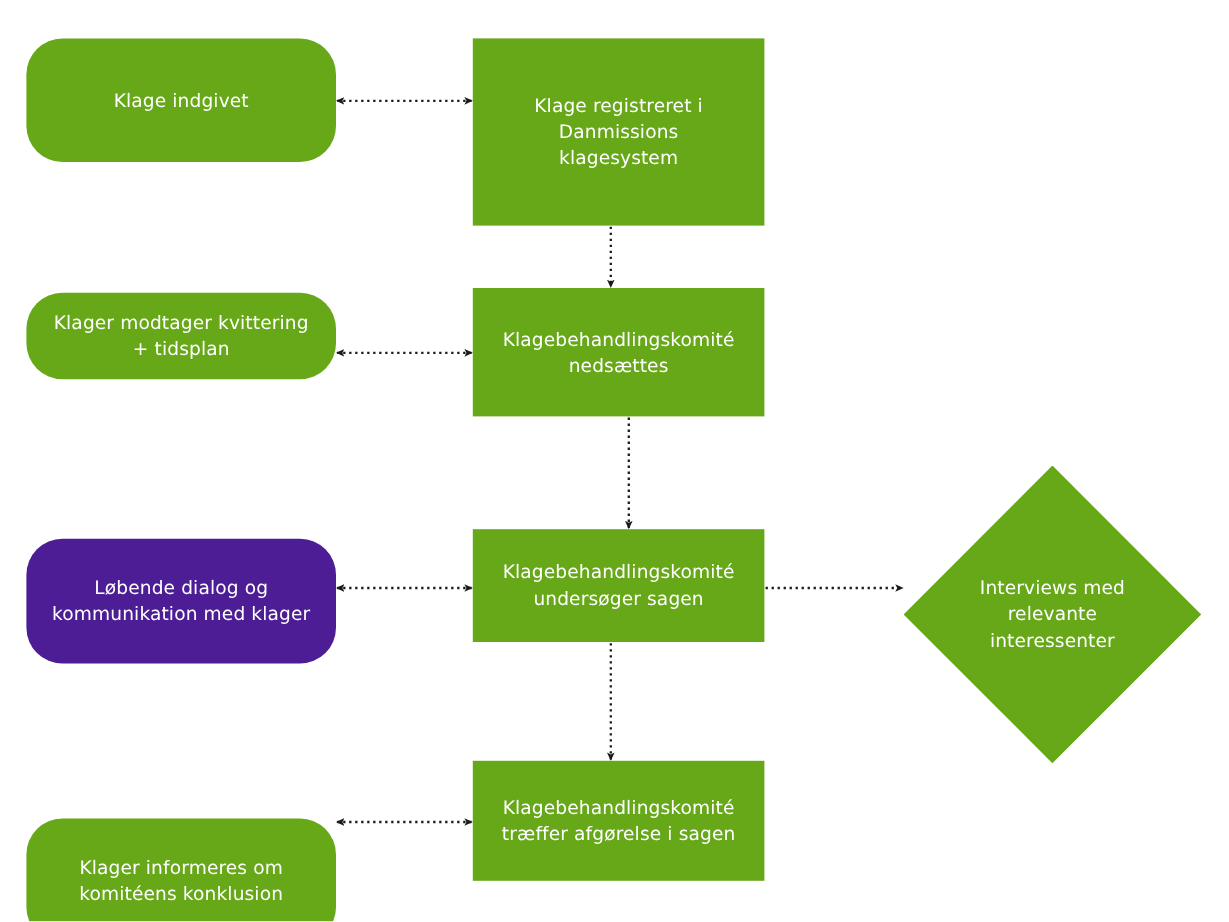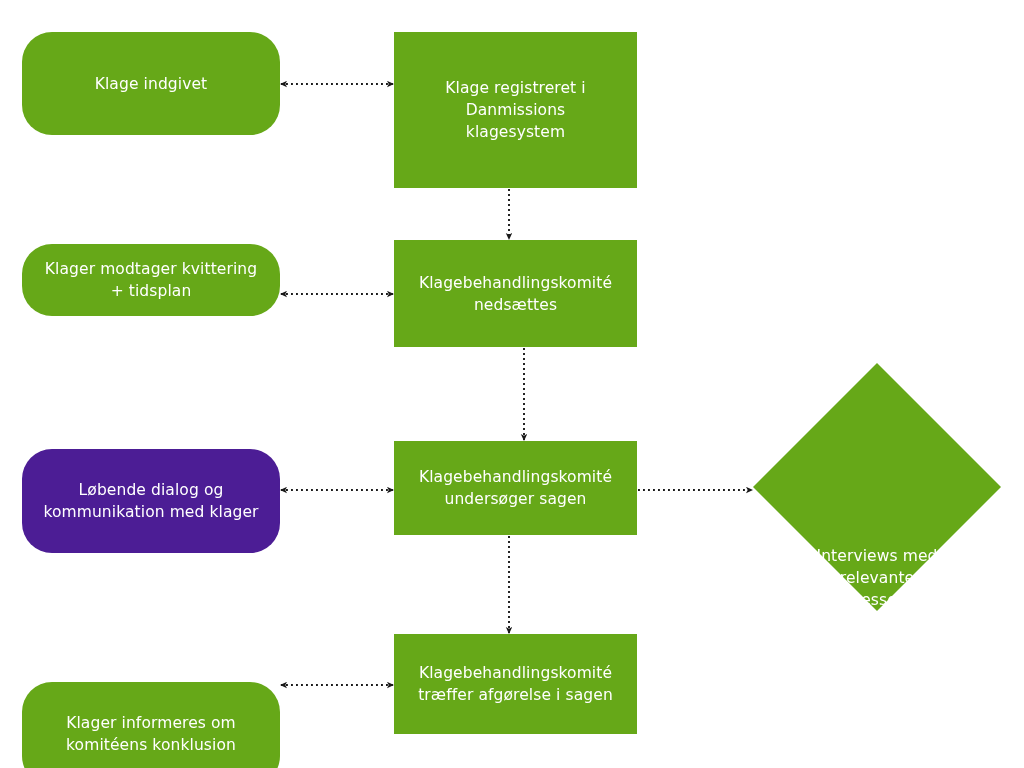--- a/index.html
+++ b/index.html
@@ -126,21 +126,21 @@
   <div class="node terminator" style="left: 22px; top: 437px; width: 258px; height: 104px; background: #4c1d95; margin-top: 12px;">
     <span class="label" style="color: rgb(255, 255, 255);">Løbende dialog og
 kommunikation med klager</span>
   </div>
 
   <div class="node process" style="left: 394px; top: 441px; width: 243px; height: 94px; background: rgb(102, 168, 24);">
     <span class="label" style="color: rgb(255, 255, 255);">Klagebehandlingskomité
 undersøger sagen</span>
   </div>
 
-  <div class="node decision" style="left: 753px; top: 363px; width: 248px; height: 248px; align-items: flex-end;">
+  <div class="node decision" style="left: 753px; top: 388px; width: 248px; height: 248px;">
     <span class="diamond-shape" style="background: rgb(102, 168, 24);"></span>
     <span class="label" style="color: rgb(255, 255, 255);">Interviews med
 relevante
 interessenter</span>
   </div>
 
   <div class="node terminator" style="left: 22px; top: 634px; width: 258px; height: 104px; background: rgb(102, 168, 24); margin-top: 48px;">
     <span class="label" style="color: rgb(255, 255, 255);">Klager informeres om
 komitéens konklusion</span>
   </div>

